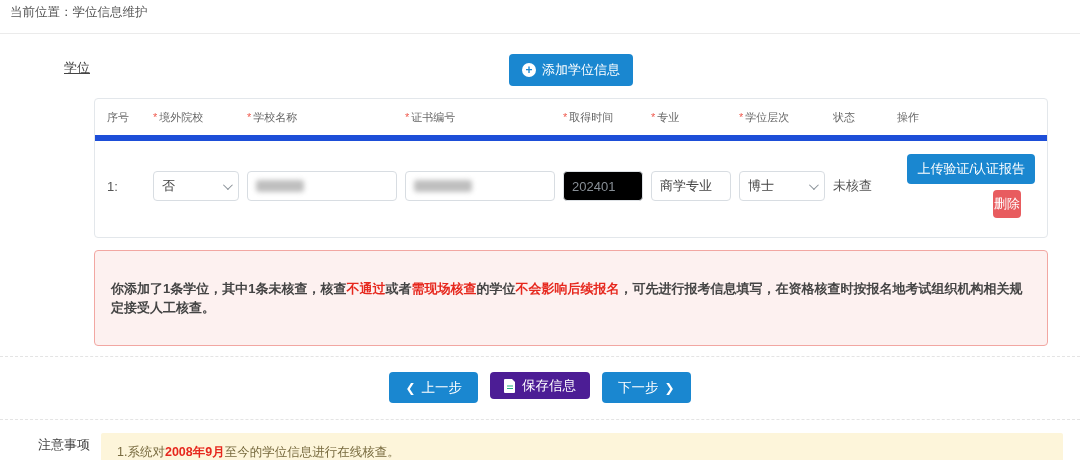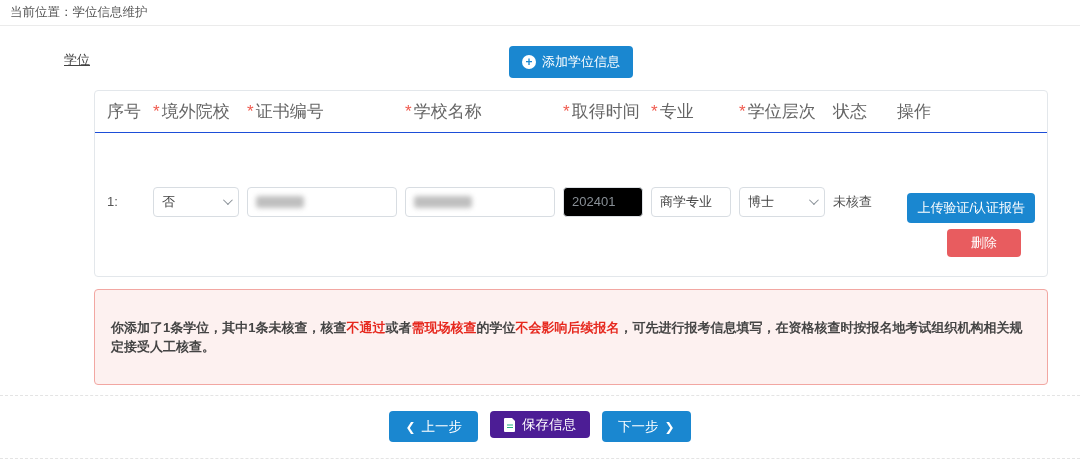--- a/index.html
+++ b/index.html
@@ -1,49 +1,49 @@
 <!DOCTYPE html>
 <html><head>
 <meta charset="utf-8">
 <style>
   * { margin:0; padding:0; box-sizing:border-box; }
   html,body { width:1080px; height:460px; overflow:hidden; background:#fff;
     font-family:"Liberation Sans","DejaVu Sans",sans-serif; color:#333; }
-  .breadcrumb { height:26px; line-height:25px; padding-left:10px; font-size:12.5px;
+  .breadcrumb { height:34px; line-height:25px; padding-left:10px; font-size:12.5px;
     color:#555; border-bottom:1px solid #ebebeb; }
   .section { display:flex; margin-top:20px; }
   .section-label { width:90px; flex:none; text-align:right; font-size:13px; color:#444; padding-top:5px;text-decoration:underline; }
   .section-content { flex:1; margin-left:4px; margin-right:32px; }
   .add-row { text-align:center; }
   .btn { display:inline-flex; align-items:center; gap:6px; border:none; cursor:pointer;
     color:#fff; border-radius:4px; font-size:13px; font-family:inherit; }
   .btn-add { background:#1a87d0; padding:7px 13px; }
   .plus-circle { width:14px; height:14px; border-radius:50%; background:#fff; color:#1a87d0;
     display:inline-flex; align-items:center; justify-content:center; font-size:12px; font-weight:bold; line-height:1; }
   .table { margin-top:12px; border:1px solid #e3e7eb; border-radius:4px; }
   .tgrid { display:grid; grid-template-columns:38px 86px 150px 150px 80px 80px 86px 56px 1fr;
     column-gap:8px; padding:0 12px; align-items:center; }
-  .thead { height:42px; border-bottom:1px solid #1d4ed8; font-size:17px; color:#666; }
+  .thead { height:42px; border-bottom:6px solid #1d4ed8; font-size:11px; color:#666; }
   .th { white-space:nowrap; }
   .th .star { color:#f05b4f; margin-right:2px; }
   .th-center { }
   .trow { padding:13px 12px 19px; }
   .row-index { font-size:13px; color:#555; }
   .ctl { height:30px; width:100%; border:1px solid #d8dde2; border-radius:4px; background:#fff;
     font-size:13px; color:#444; padding:0 8px; display:flex; align-items:center; font-family:inherit; }
   .ctl-select { justify-content:space-between; cursor:pointer; }
   .chev { width:7px; height:7px; border-right:1.6px solid #8a9198; border-bottom:1.6px solid #8a9198;
     transform:rotate(45deg) translateY(-2px); flex:none; }
   input.ctl { display:block; line-height:28px; }
   .ctl-disabled { background:#000000; color:#888f96; border-color:#dde1e5; }
   .blob { height:12px; width:48px; border-radius:3px; background:#bfbfbf; filter:blur(2.5px); }
   .status-cell { font-size:13px; color:#555; white-space:nowrap; }
   .ops { display:flex; flex-direction:column; align-items:flex-end; }
-  .btn-upload { background:#1a87d0; padding:6px 10px; font-size:13px;margin-top:47px; }
-  .btn-delete { background:#e85c5f; padding:5px 24px; margin-top:6px; margin-right:14px; font-size:13px; }
+  .btn-upload { background:#1a87d0; padding:6px 10px; font-size:13px; }
+  .btn-delete { background:#e85c5f; padding:5px 1px; margin-top:6px; margin-right:14px; font-size:13px; }
   .notice { margin-top:12px; border:1px solid #f2a7a2; background:#fdf1f0; border-radius:4px;
     padding:28px 16px; font-size:13px; font-weight:bold; color:#444; line-height:19px; }
   .notice p + p { margin-top:10px; }
   .seg-red { color:#e6281e; }
   .seg-link { color:#1e8ceb; cursor:pointer; }
   .divider { border-top:1px dashed #e4e4e4; margin-top:10px; }
   .actions { display:flex; justify-content:center; gap:12px; padding:15px 0 16px; }
   .btn-nav { background:#1a87d0; height:31px; padding:0 16px; font-size:13.5px; }
   .btn-save { background:#4c1d95; height:27px; padding:0 14px; font-size:13.5px; }
   .chev-txt { font-size:12px; font-weight:bold; }
@@ -67,22 +67,22 @@
       <button class="btn btn-add">
         <span class="plus-circle">+</span>
         <span>添加学位信息</span>
       </button>
     </div>
 
     <div class="table">
       <div class="tgrid thead">
         <div class="th"><span>序号</span></div>
         <div class="th"><span class="star">*</span><span>境外院校</span></div>
+        <div class="th"><span class="star">*</span><span>学校名称</span></div>
         <div class="th"><span class="star">*</span><span>证书编号</span></div>
-        <div class="th"><span class="star">*</span><span>学校名称</span></div>
         <div class="th"><span class="star">*</span><span>取得时间</span></div>
         <div class="th"><span class="star">*</span><span>专业</span></div>
         <div class="th"><span class="star">*</span><span>学位层次</span></div>
         <div class="th"><span>状态</span></div>
         <div class="th th-center"><span>操作</span></div>
       </div>
 
       <div class="tgrid trow">
         <div class="row-index">1:</div>
         <div class="ctl ctl-select">

